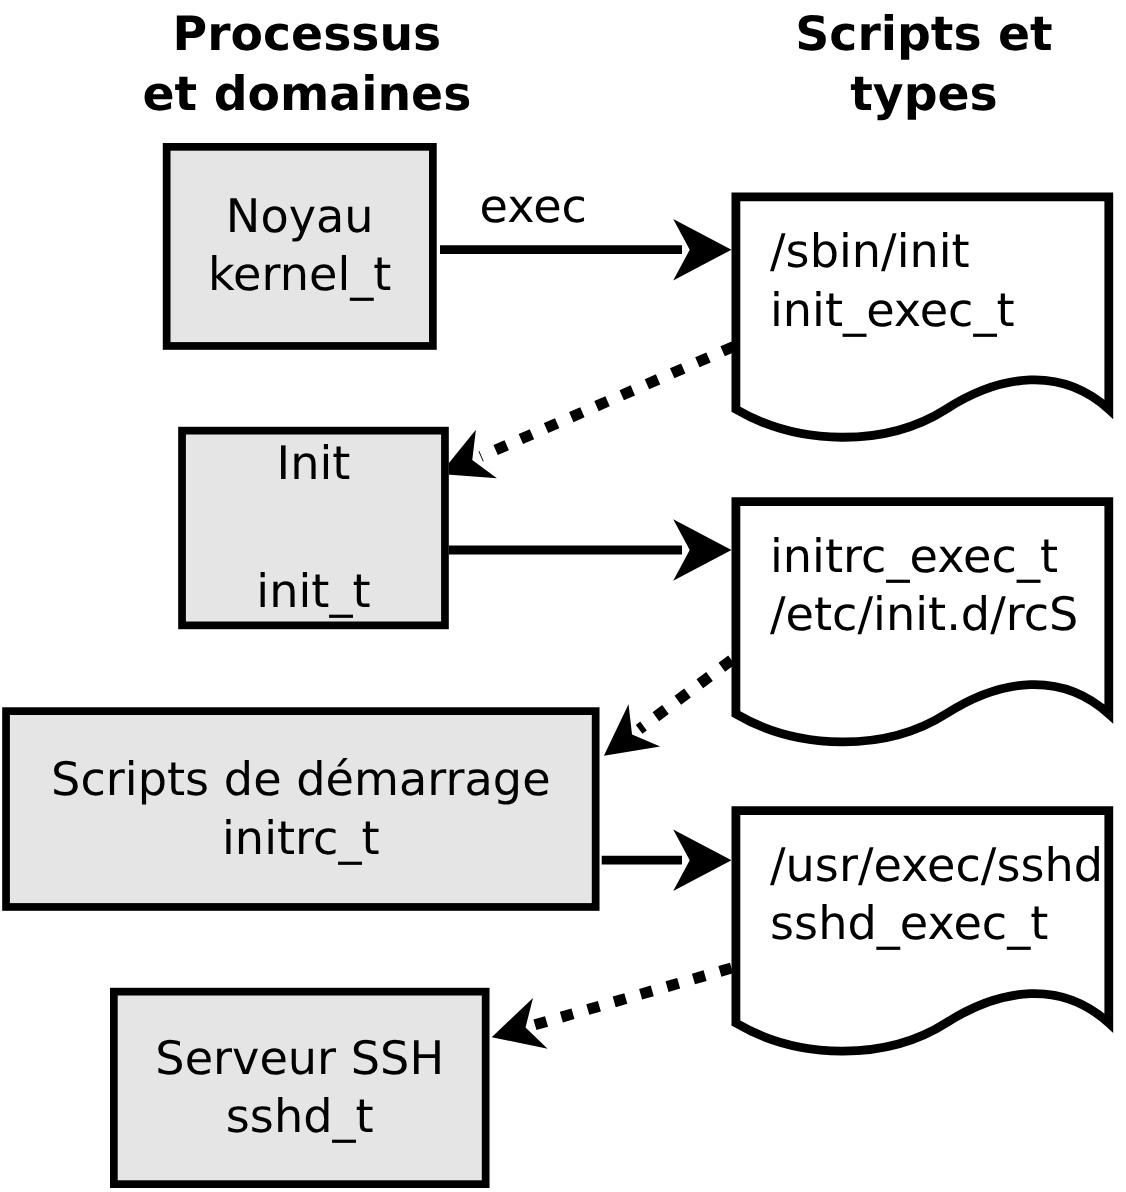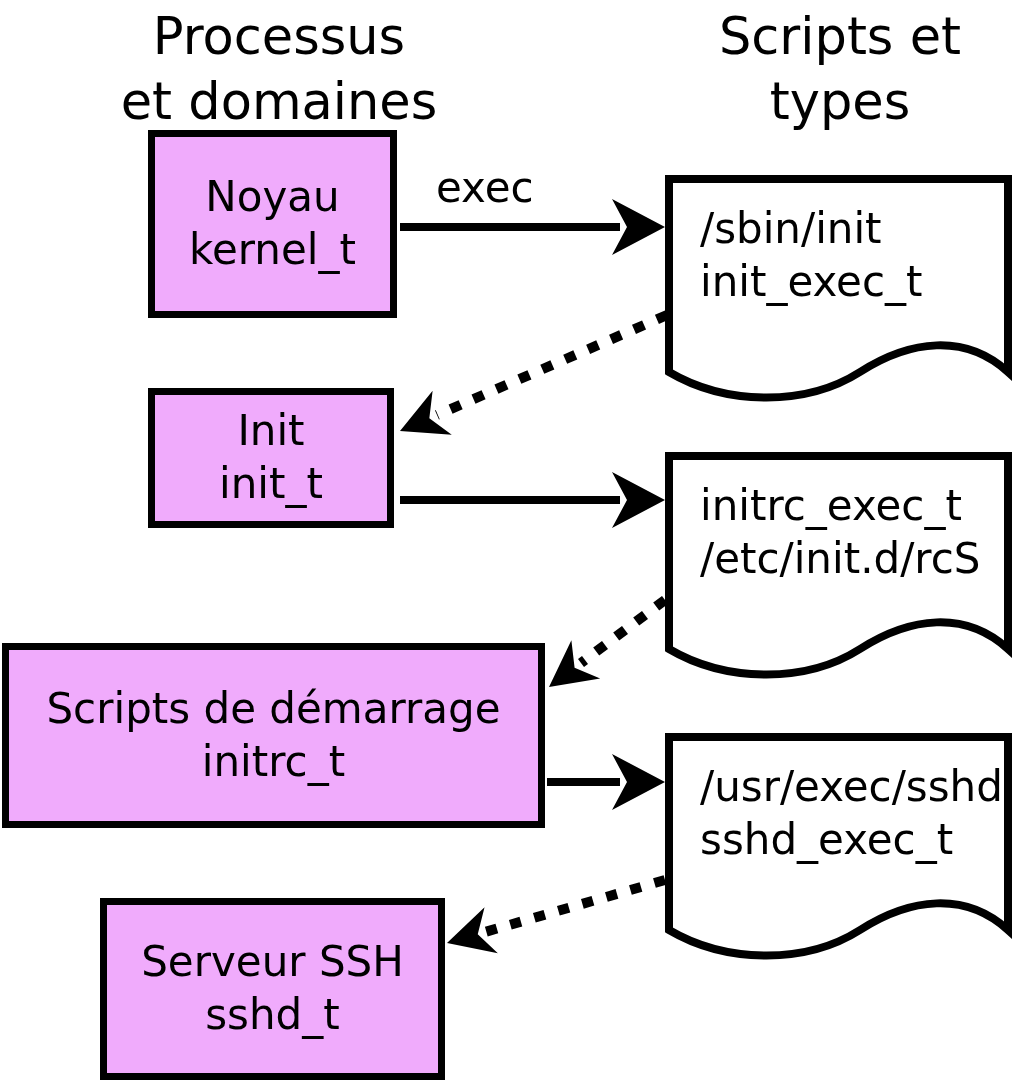--- a/index.html
+++ b/index.html
@@ -7,43 +7,43 @@
     position: relative;
     width: 1024px;
     height: 1084px;
     background: #ffffff;
     color: #000000;
     font-family: "DejaVu Sans", sans-serif;
     overflow: hidden;
   }
   .hdr {
     position: absolute;
-    font-weight: normal;
-    font-size: 51px;
+    font-weight: bold;
+    font-size: 43px;
     line-height: 1.28;
     text-align: center;
     white-space: pre-line;
   }
   .hdr-left  { left: 59px;  top: 4px; width: 440px; }
   .hdr-right { left: 660px; top: 4px; width: 360px; }
   .pbox {
     position: absolute;
     box-sizing: border-box;
     border: 7px solid #000000;
-    background: #f0abfc;
+    background: #e5e5e5;
     display: flex;
     flex-direction: column;
     align-items: center;
     justify-content: center;
     font-size: 42px;
     line-height: 1.26;
     text-align: center;
   }
   .box-kernel { left: 148px; top: 130px; width: 249px; height: 188px; }
-  .box-init   { left: 148px; top: 388px; width: 246px; height: 140px; }
+  .box-init   { left: 162px; top: 388px; width: 246px; height: 184px; justify-content: space-between; }
   .box-initrc { left: 2px;   top: 643px; width: 543px; height: 185px; }
   .box-sshd   { left: 100px; top: 898px; width: 345px; height: 182px; }
   .doc {
     position: absolute;
     width: 347px;
     height: 240px;
   }
   .doc-1 { left: 665px; top: 175px; }
   .doc-2 { left: 665px; top: 452px; }
   .doc-3 { left: 665px; top: 733px; }

